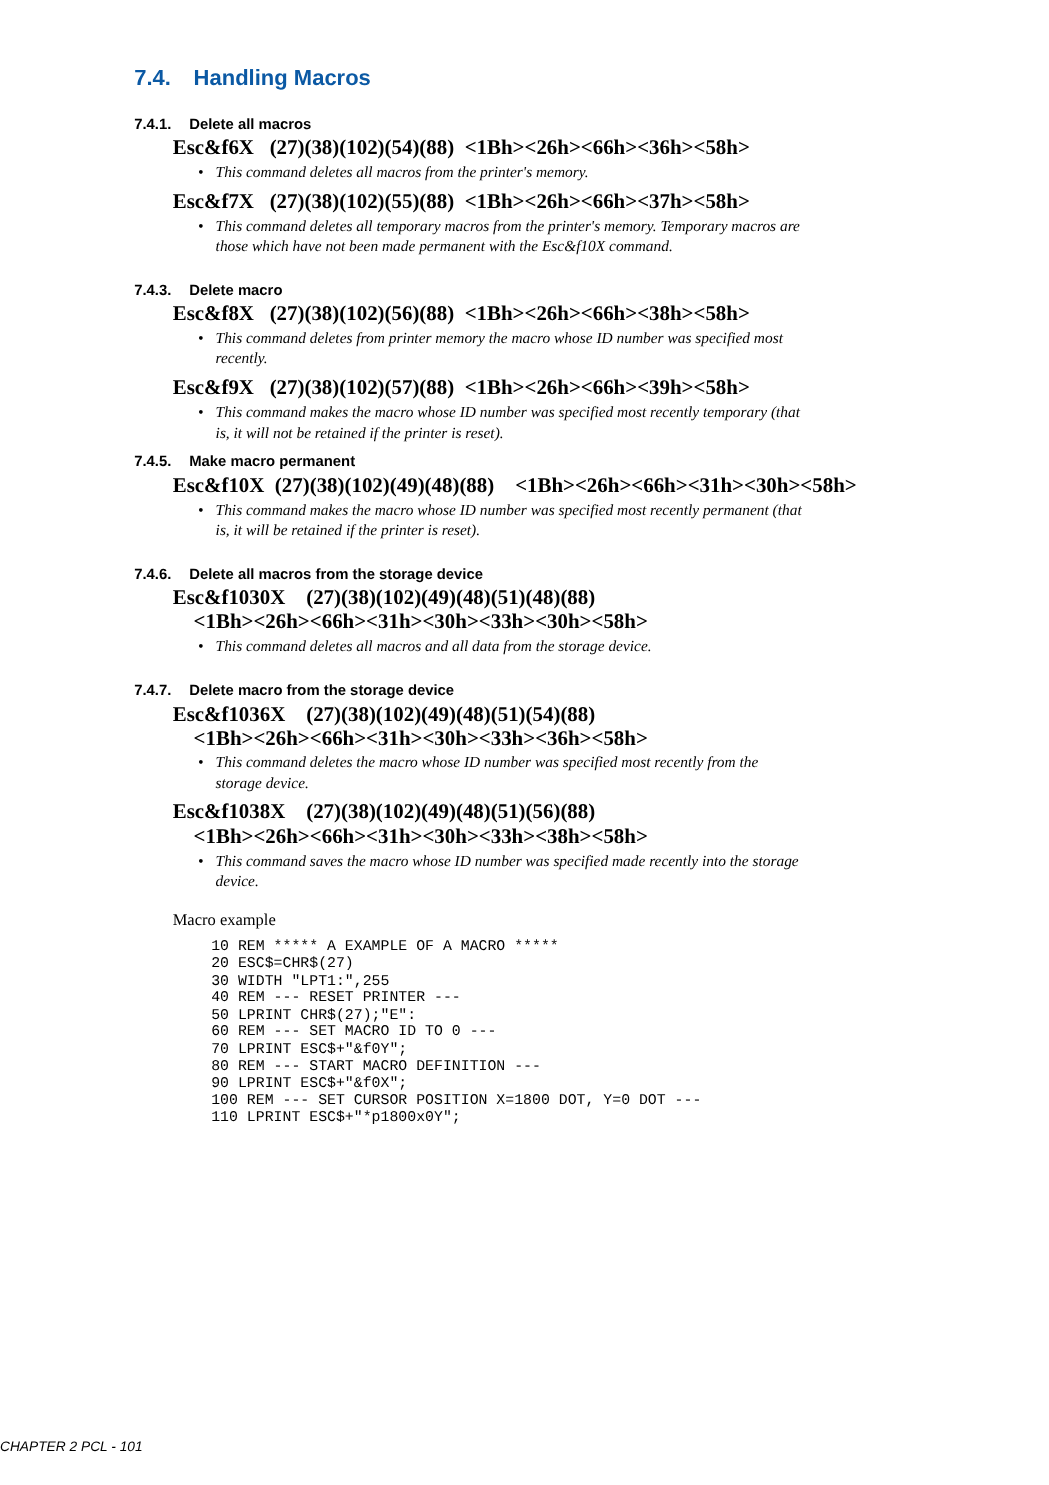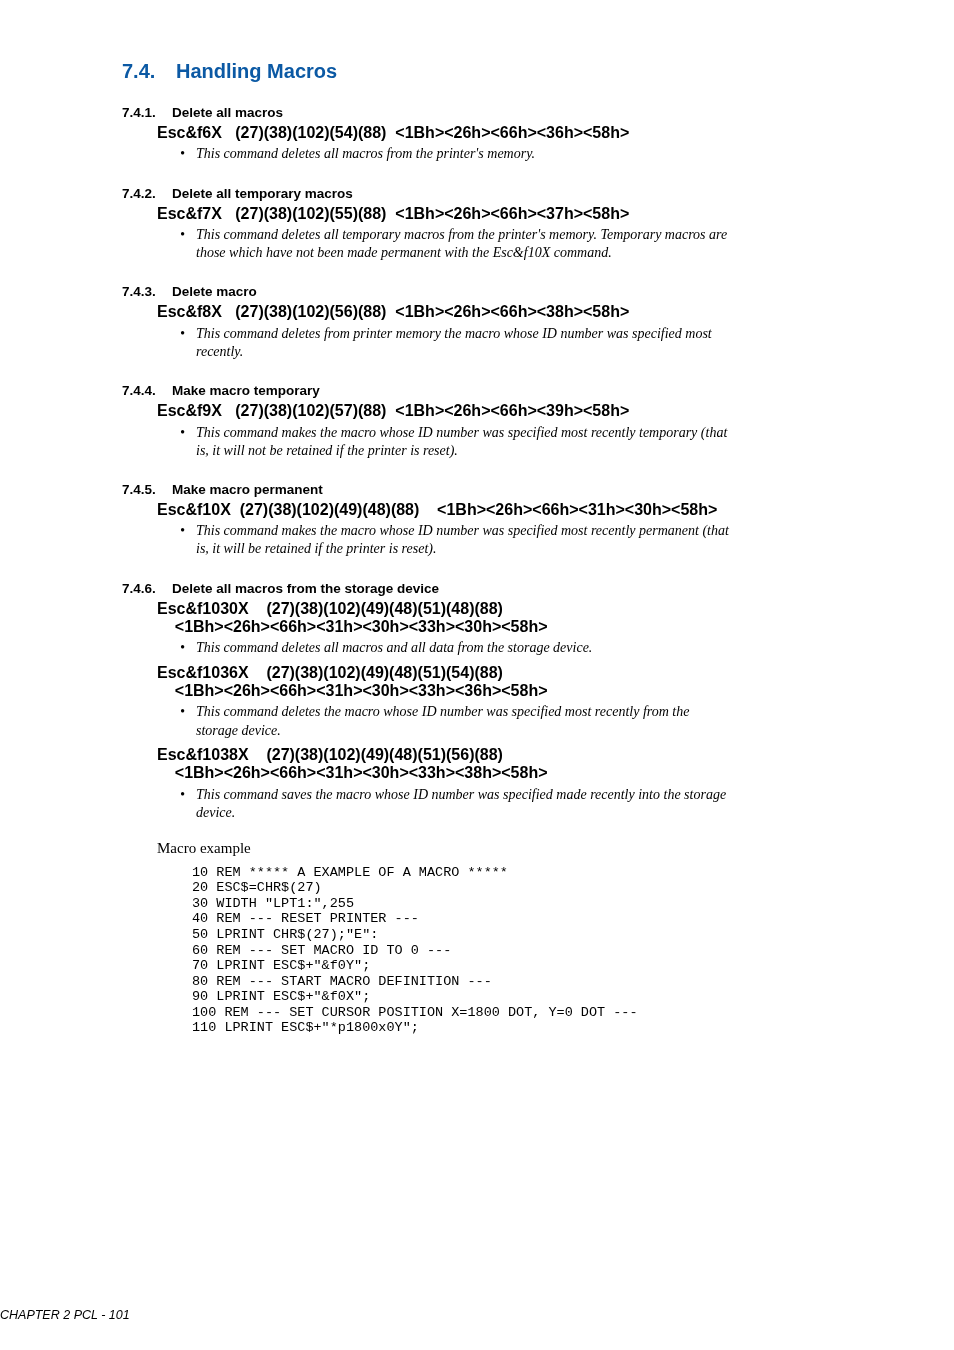--- a/index.html
+++ b/index.html
@@ -33,23 +33,23 @@
     font-family: Arial, Helvetica, sans-serif;
     font-weight: bold;
     font-size: 13.5px;
     margin: 22px 0 4px 0;
   }
   .h2 .num {
     display: inline-block;
     width: 50px;
   }
   .code {
-    font-family: Liberation Sans, sans-serif;
+    font-family: Liberation Serif, serif;
     font-weight: bold;
-    font-size: 16px;
+    font-size: 19px;
     white-space: pre;
     margin-left: 35px;
     display: block;
     line-height: 1.15;
   }
   ul.b {
     margin: 3px 0 6px 0;
     padding: 0 0 0 58px;
     list-style: none;
     font-style: italic;
@@ -103,71 +103,68 @@
     <div class="h2">
       <span class="num">7.4.1.</span><span>Delete all macros</span>
     </div>
     <span class="code">Esc&amp;f6X   (27)(38)(102)(54)(88)  &lt;1Bh&gt;&lt;26h&gt;&lt;66h&gt;&lt;36h&gt;&lt;58h&gt;</span>
     <ul class="b">
       <li>This command deletes all macros from the printer's memory.</li>
     </ul>
   </div>
 
   <div>
-    <div class="h2">
-      <span class="num">7.4.2.</span><span>Delete all temporary macros</span>
-    </div>
     <span class="code">Esc&amp;f7X   (27)(38)(102)(55)(88)  &lt;1Bh&gt;&lt;26h&gt;&lt;66h&gt;&lt;37h&gt;&lt;58h&gt;</span>
     <ul class="b">
       <li>This command deletes all temporary macros from the printer's memory. Temporary macros are those which have not been made permanent with the Esc&amp;f10X command.</li>
     </ul>
   </div>
 
   <div>
     <div class="h2">
       <span class="num">7.4.3.</span><span>Delete macro</span>
     </div>
     <span class="code">Esc&amp;f8X   (27)(38)(102)(56)(88)  &lt;1Bh&gt;&lt;26h&gt;&lt;66h&gt;&lt;38h&gt;&lt;58h&gt;</span>
     <ul class="b">
       <li>This command deletes from printer memory the macro whose ID number was specified most recently.</li>
     </ul>
   </div>
 
   <div>
-    <div class="h2">
-      <span class="num">7.4.4.</span><span>Make macro temporary</span>
-    </div>
     <span class="code">Esc&amp;f9X   (27)(38)(102)(57)(88)  &lt;1Bh&gt;&lt;26h&gt;&lt;66h&gt;&lt;39h&gt;&lt;58h&gt;</span>
     <ul class="b">
       <li>This command makes the macro whose ID number was specified most recently temporary (that is, it will not be retained if the printer is reset).</li>
     </ul>
   </div>
 
   <div>
-    <div class="h2" style="margin-top:22px">
+    <div class="h2" style="margin-top:8px">
       <span class="num">7.4.5.</span><span>Make macro permanent</span>
     </div>
     <span class="code">Esc&amp;f10X  (27)(38)(102)(49)(48)(88)    &lt;1Bh&gt;&lt;26h&gt;&lt;66h&gt;&lt;31h&gt;&lt;30h&gt;&lt;58h&gt;</span>
     <ul class="b">
       <li>This command makes the macro whose ID number was specified most recently permanent (that is, it will be retained if the printer is reset).</li>
     </ul>
   </div>
 
   <div>
     <div class="h2">
       <span class="num">7.4.6.</span><span>Delete all macros from the storage device</span>
     </div>
     <span class="code">Esc&amp;f1030X    (27)(38)(102)(49)(48)(51)(48)(88)
     &lt;1Bh&gt;&lt;26h&gt;&lt;66h&gt;&lt;31h&gt;&lt;30h&gt;&lt;33h&gt;&lt;30h&gt;&lt;58h&gt;</span>
     <ul class="b">
       <li>This command deletes all macros and all data from the storage device.</li>
     </ul>
   </div>
 
   <div>
+    <div class="h2">
+      <span class="num">7.4.7.</span><span>Delete macro from the storage device</span>
+    </div>
     <span class="code">Esc&amp;f1036X    (27)(38)(102)(49)(48)(51)(54)(88)
     &lt;1Bh&gt;&lt;26h&gt;&lt;66h&gt;&lt;31h&gt;&lt;30h&gt;&lt;33h&gt;&lt;36h&gt;&lt;58h&gt;</span>
     <ul class="b">
       <li>This command deletes the macro whose ID number was specified most recently from the storage device.</li>
     </ul>
   </div>
 
   <div>
     <span class="code">Esc&amp;f1038X    (27)(38)(102)(49)(48)(51)(56)(88)
     &lt;1Bh&gt;&lt;26h&gt;&lt;66h&gt;&lt;31h&gt;&lt;30h&gt;&lt;33h&gt;&lt;38h&gt;&lt;58h&gt;</span>

